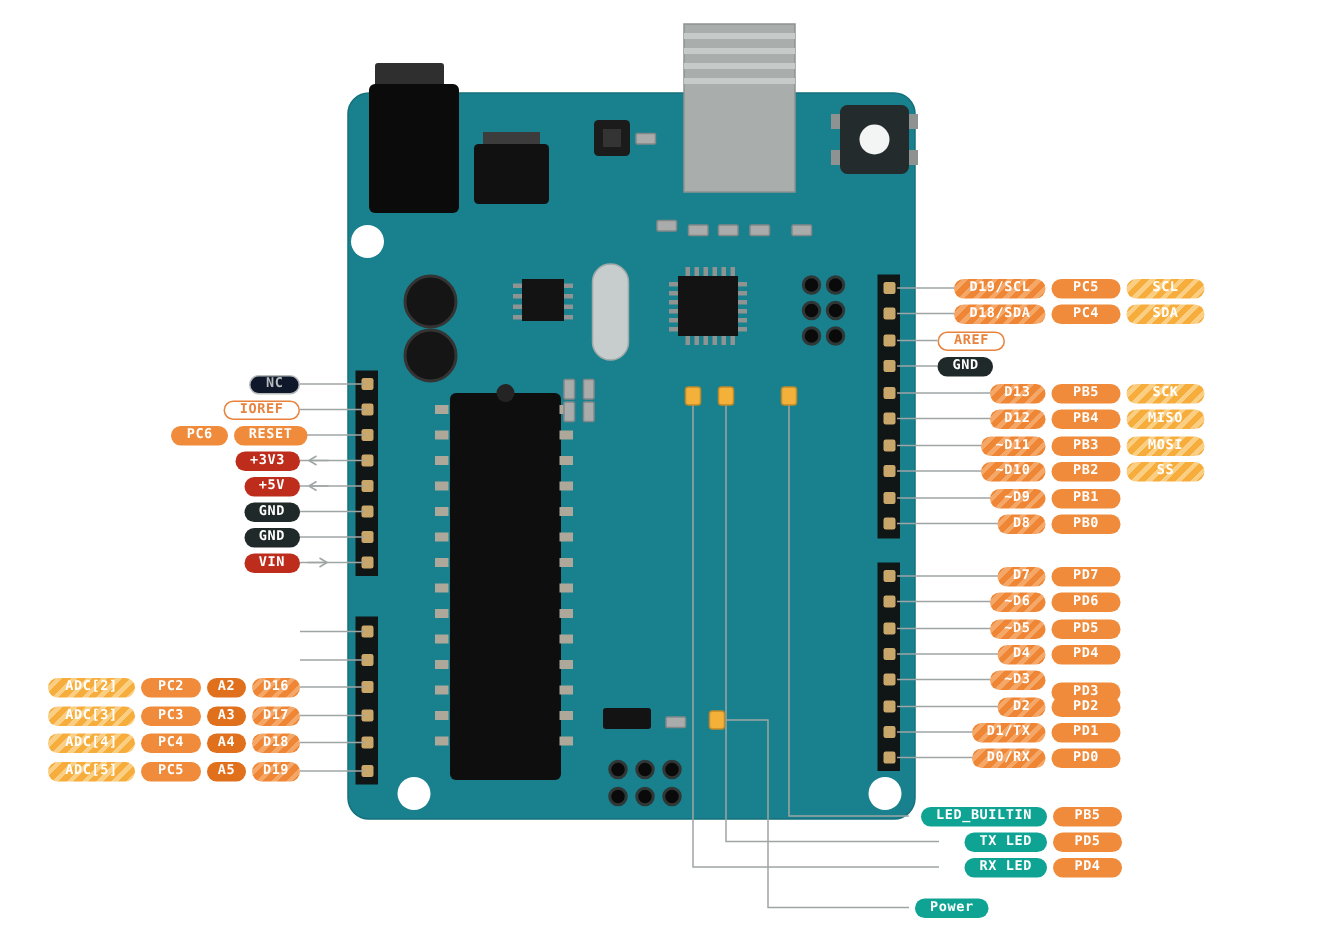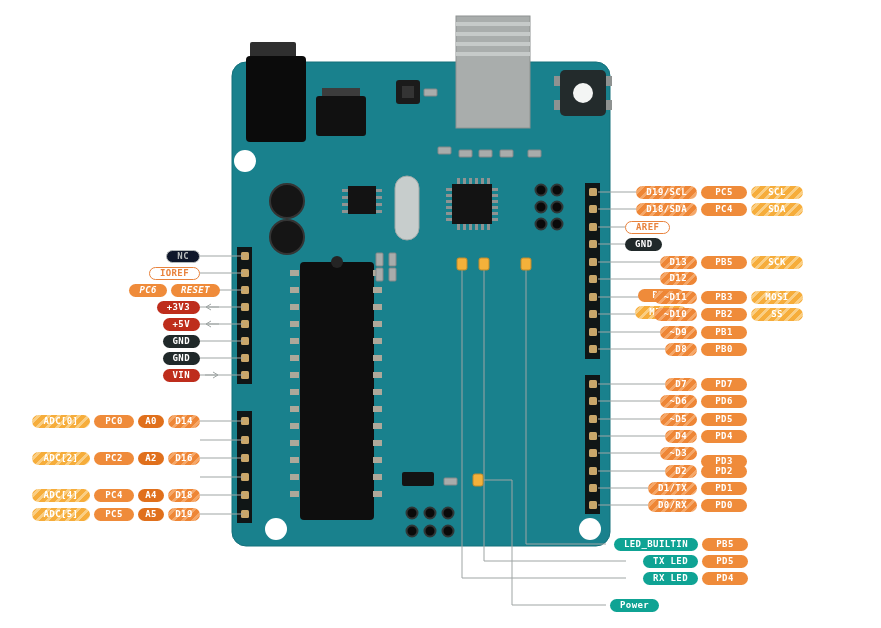--- a/index.html
+++ b/index.html
@@ -249,51 +249,51 @@
       </g>
   </svg>
 
   <div id="labels">
       <div class="pin-row" style="top: 249px; right: 681px;">
         <span class="badge b-nc">NC</span>
       </div>
       <div class="pin-row" style="top: 266px; right: 681px;">
         <span class="badge b-outline">IOREF</span>
       </div>
-      <div class="pin-row" style="top: 283px; right: 661px; font-style: italic;">
+      <div class="pin-row" style="top: 283px; right: 676px;">
         <span class="badge b-solid">PC6</span>
         <span class="badge b-solid">RESET</span>
       </div>
       <div class="pin-row" style="top: 300px; right: 681px;">
         <span class="badge b-power">+3V3</span>
       </div>
       <div class="pin-row" style="top: 317px; right: 681px;">
         <span class="badge b-power">+5V</span>
       </div>
       <div class="pin-row" style="top: 334px; right: 681px;">
         <span class="badge b-gnd">GND</span>
       </div>
       <div class="pin-row" style="top: 351px; right: 681px;">
         <span class="badge b-gnd">GND</span>
       </div>
       <div class="pin-row" style="top: 368px; right: 681px;">
         <span class="badge b-power">VIN</span>
-      </div>
-      <div class="pin-row" style="top: 414px; right: 681px;">
-        <span class="badge b-func fixed" style="width: 58px;">ADC[0]</span>
-        <span class="badge b-solid fixed" style="width: 40px;">PC0</span>
-        <span class="badge b-analog fixed" style="width: 26px;">A0</span>
-        <span class="badge b-digital fixed" style="width: 32px;">D14</span>
       </div>
       <div class="pin-row" style="top: 451px; right: 681px;">
         <span class="badge b-func fixed" style="width: 58px;">ADC[2]</span>
         <span class="badge b-solid fixed" style="width: 40px;">PC2</span>
         <span class="badge b-analog fixed" style="width: 26px;">A2</span>
         <span class="badge b-digital fixed" style="width: 32px;">D16</span>
       </div>
+      <div class="pin-row" style="top: 470px; right: 681px;">
+        <span class="badge b-func fixed" style="width: 58px;">ADC[3]</span>
+        <span class="badge b-solid fixed" style="width: 40px;">PC3</span>
+        <span class="badge b-analog fixed" style="width: 26px;">A3</span>
+        <span class="badge b-digital fixed" style="width: 32px;">D17</span>
+      </div>
       <div class="pin-row" style="top: 488px; right: 681px;">
         <span class="badge b-func fixed" style="width: 58px;">ADC[4]</span>
         <span class="badge b-solid fixed" style="width: 40px;">PC4</span>
         <span class="badge b-analog fixed" style="width: 26px;">A4</span>
         <span class="badge b-digital fixed" style="width: 32px;">D18</span>
       </div>
       <div class="pin-row" style="top: 507px; right: 681px;">
         <span class="badge b-func fixed" style="width: 58px;">ADC[5]</span>
         <span class="badge b-solid fixed" style="width: 40px;">PC5</span>
         <span class="badge b-analog fixed" style="width: 26px;">A5</span>
@@ -319,21 +319,21 @@
       <div class="pin-row" style="top: 237px; left: 625px;">
         <span class="badge b-gnd">GND</span>
       </div>
       <div class="pin-row" style="top: 255px; left: 625px;">
         <span class="slot" style="width: 72px;">
           <span class="badge b-digital">D13</span>
         </span>
         <span class="badge b-solid fixed" style="width: 46px;">PB5</span>
         <span class="badge b-func fixed" style="width: 52px;">SCK</span>
       </div>
-      <div class="pin-row" style="top: 272px; left: 625px; flex-direction: column;">
+      <div class="pin-row" style="top: 272px; left: 625px;">
         <span class="slot" style="width: 72px;">
           <span class="badge b-digital">D12</span>
         </span>
         <span class="badge b-solid fixed" style="width: 46px;">PB4</span>
         <span class="badge b-func fixed" style="width: 52px;">MISO</span>
       </div>
       <div class="pin-row" style="top: 290px; left: 625px;">
         <span class="slot" style="width: 72px;">
           <span class="badge b-digital">~D11</span>
         </span>

